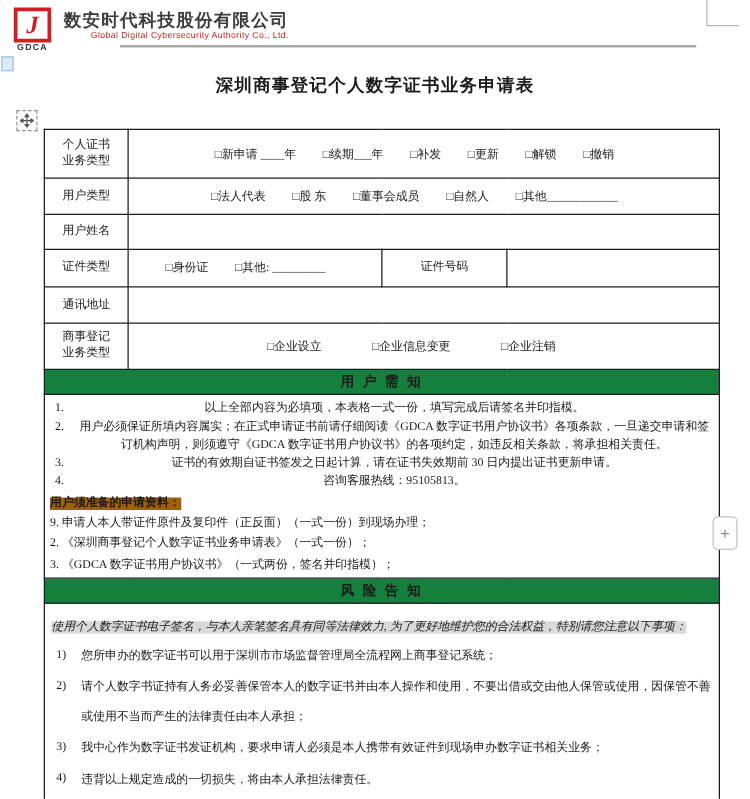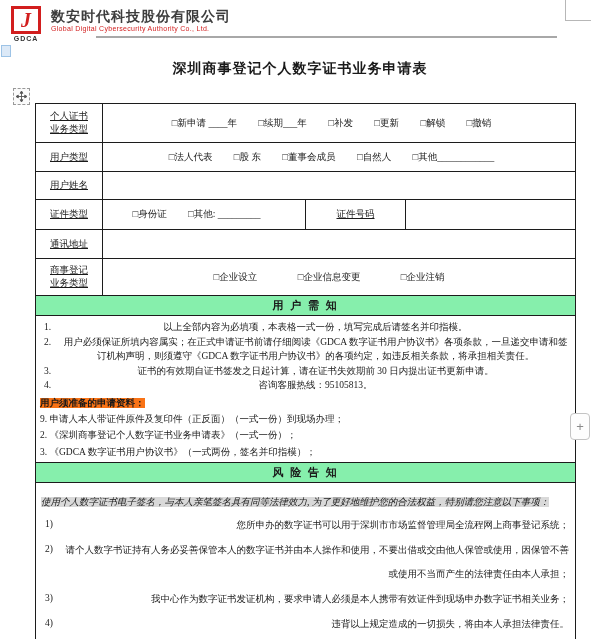--- a/index.html
+++ b/index.html
@@ -13,21 +13,21 @@
   .logo-block { position:absolute; left:8px; top:6px; display:flex; align-items:flex-start; }
   .logo-mark { width:36px; text-align:center; }
   .logo-box {
     width:30px; height:28px; border:3px solid #d21e1e; background:#fff;
     display:flex; align-items:center; justify-content:center; margin:0 auto;
   }
   .logo-glyph { font-family:"Liberation Serif",serif; font-weight:bold; font-style:italic;
     font-size:20px; color:#d21e1e; line-height:1; }
   .logo-acronym { font-family:"Liberation Sans",sans-serif; font-size:7px; font-weight:bold;
     color:#333; letter-spacing:1px; margin-top:1px; }
-  .company-block { margin-left:7px; padding-top:2px; }
+  .company-block { margin-left:7px; padding-top:2px;text-align:right; }
   .company-cn { font-family:"Liberation Sans","DejaVu Sans",sans-serif; font-weight:bold;
     font-size:14px; color:#3d3d3d; letter-spacing:1px; line-height:16px; }
   .company-en { font-family:"Liberation Sans",sans-serif; font-size:7px; color:#d21e1e;
     letter-spacing:0.3px; line-height:9px; }
   .letterhead-rule { position:absolute; left:96px; top:36px; width:461px; height:2px; background:#a8a8a8; }
 
   
   .anchor-icon { position:absolute; left:1px; top:45px; width:10px; height:12px;
     border:1px solid #9dc3e6; background:#dce9f7; }
 
@@ -43,44 +43,44 @@
   .move-handle { position:absolute; left:13px; top:88px; width:17px; height:17px;
     border:1px dashed #999; background:#fafafa; display:flex; align-items:center; justify-content:center; }
 
   
   table.form-table {
     position:absolute; left:35px; top:103px; width:540px;
     border-collapse:collapse; table-layout:fixed;
     font-size:9.5px;
   }
   .form-table td { border:1px solid #1c1c1c; vertical-align:middle; }
-  .lbl { text-align:center; line-height:13px; padding:2px 1px;text-decoration:underline; }
+  .lbl { text-align:center; line-height:13px; padding:2px 1px; }
   .opts { padding:2px 4px 2px 8px; white-space:nowrap; overflow:hidden;text-align:center; }
   .opts .opt { margin-right:19px; }
   .opts-wide .opt { margin-right:38px; }
   .opts-wide { padding-left:22px; }
   .val-cell { background:#fff; }
 
-  .sec-header { background:#86efac; text-align:center; font-weight:bold;
+  .sec-header { background:#15803d; text-align:center; font-weight:bold;
     font-size:11px; letter-spacing:2px; padding:2px 0; }
   .sec-body { vertical-align:top; padding:4px 6px 2px 4px; }
 
   .notice-item { display:flex; line-height:14.5px; }
   .notice-item .num { flex:none; width:22px; padding-left:4px; }
   .notice-item .txt { flex:1;text-align:center; }
   .materials-title { margin-top:3px; line-height:15px; }
-  .materials-title span { font-weight:bold; background:#f97316; }
+  .materials-title span { font-weight:bold; background:#a16207; }
   .material-line { line-height:16.5px; }
 
   .risk-body { vertical-align:top; padding:4px 6px 2px 5px; }
   .risk-intro { line-height:20px;font-style:italic; }
   .risk-intro span { background:#d9d9d9; }
   .risk-item { display:flex; line-height:25px; }
   .risk-item .num { flex:none; width:24px; padding-left:4px; }
-  .risk-item .txt { flex:1; line-height:24px; padding-top:1px;text-align:right; }
+  .risk-item .txt { flex:1; line-height:24px; padding-top:1px; }
 
   
   .add-btn { position:absolute; left:570px; top:413px; width:20px; height:27px;
     border:1px solid #c4c4c4; border-radius:4px; background:#fdfdfd;
     display:flex; align-items:center; justify-content:center;
     font-family:"Liberation Sans",sans-serif; font-size:13px; color:#8a8a8a; cursor:pointer; }
 </style>
 </head>
 <body>
 

